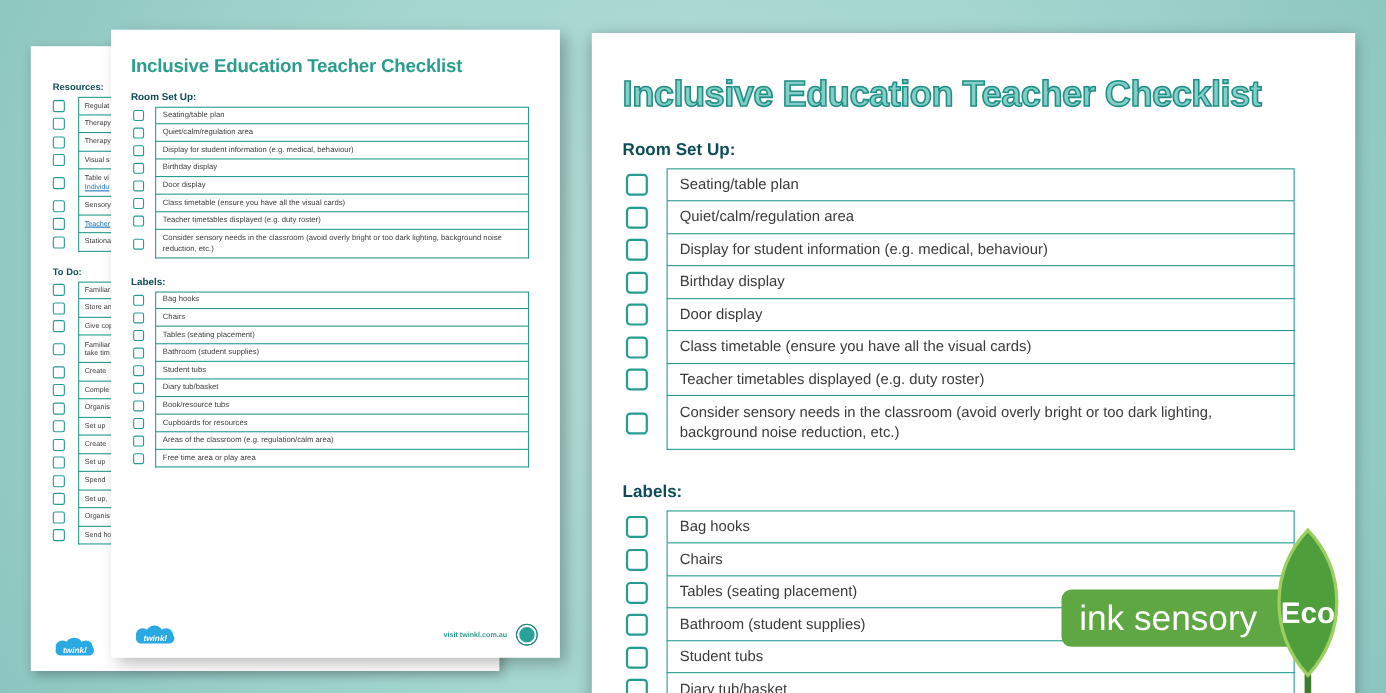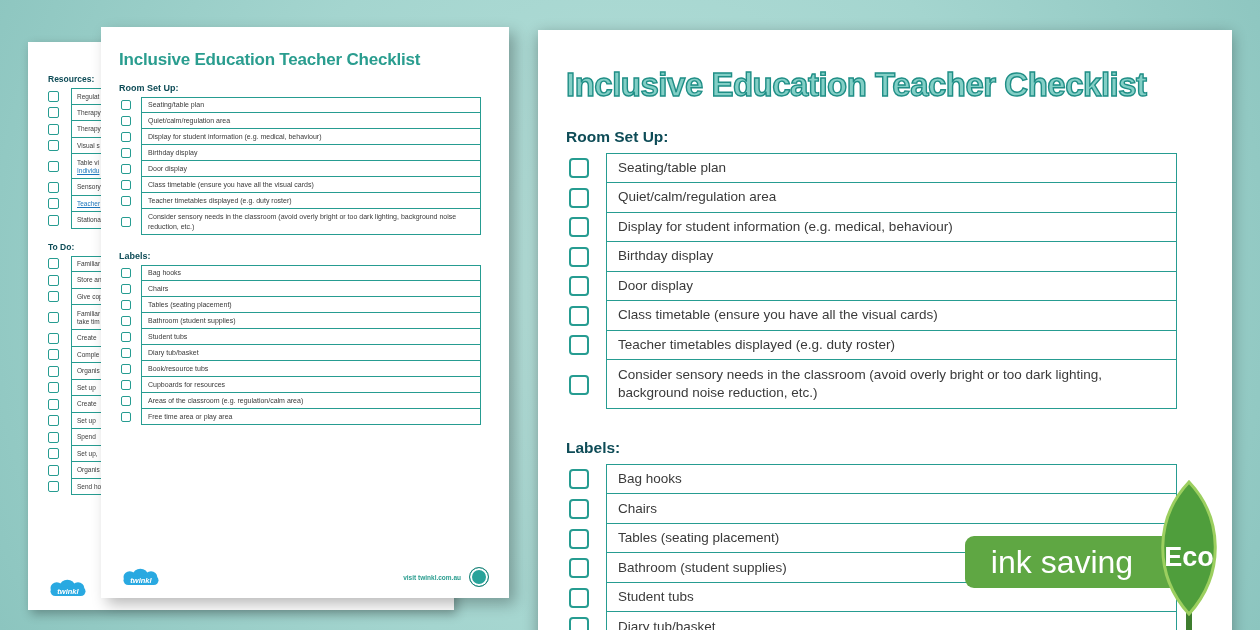--- a/index.html
+++ b/index.html
@@ -393,19 +393,19 @@
       <div class="bp-cell">Student tubs</div>
     </div>
     <div class="bp-row">
       <span class="bp-cb"></span>
       <div class="bp-cell">Diary tub/basket</div>
     </div>
   </div>
 </div>
 
 <div class="eco">
-  <div class="eco-label">ink saving</div>
+  <div class="eco-label">ink sensory</div>
   <svg class="eco-leaf" viewBox="0 0 84 168">
     <path d="M42,136 L42,164" stroke="#3e7d2e" stroke-width="6" stroke-linecap="round"></path>
     <path d="M42,4 C76,40 78,96 42,136 C6,96 8,40 42,4 Z" fill="#4f9e3c" stroke="#9ccf5f" stroke-width="3"></path>
     <text x="42" y="88" text-anchor="middle" font-size="27" font-weight="bold" fill="#ffffff">Eco</text>
   </svg>
 </div>
 
 </body></html>

